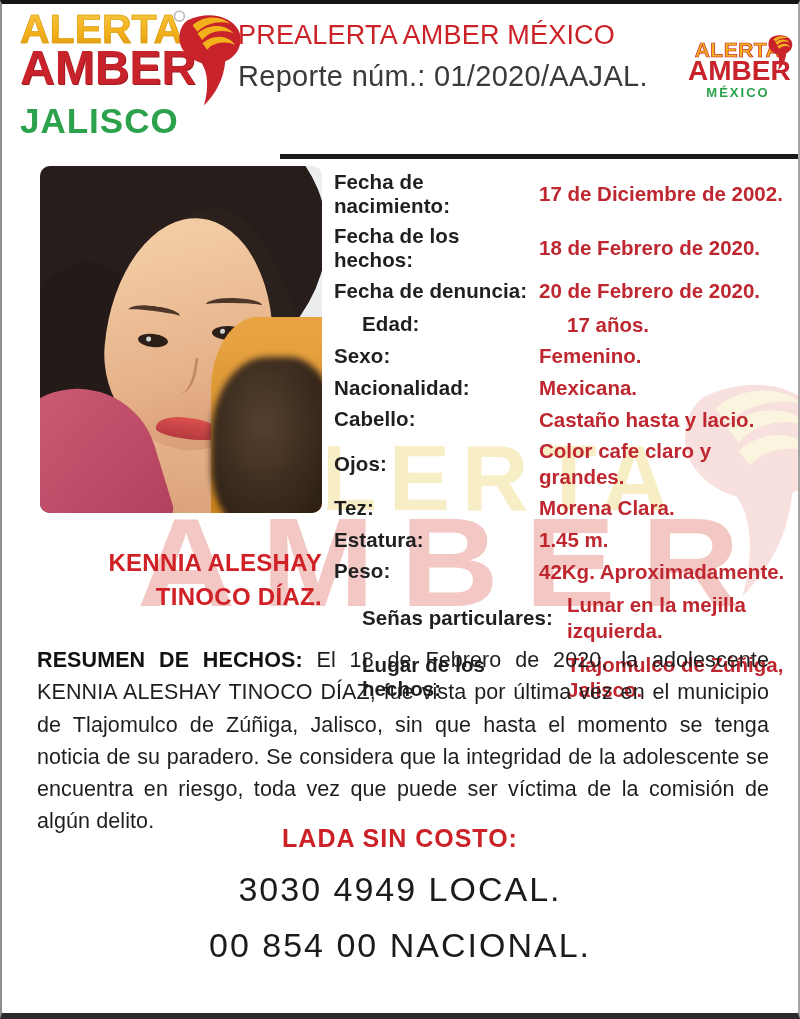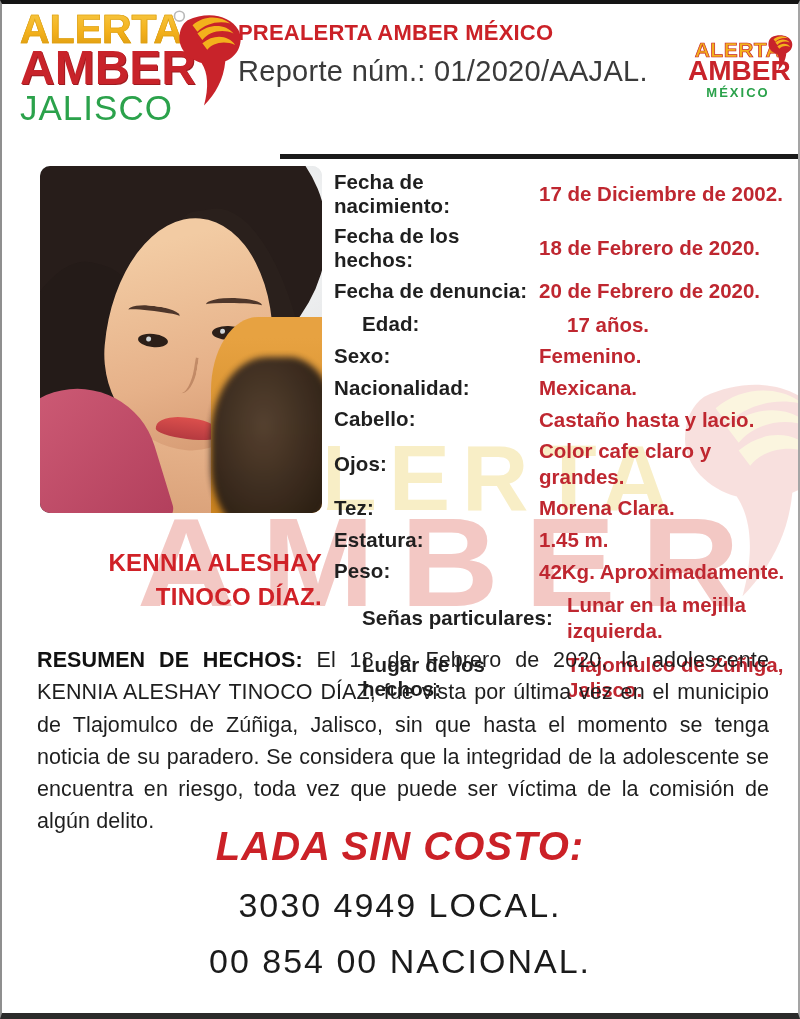--- a/index.html
+++ b/index.html
@@ -13,24 +13,24 @@
   }
   
   .logo-jalisco{position:absolute; left:18px; top:6px; width:215px; line-height:.95; z-index:2;}
   .logo-jalisco .l1{
     font-size:41px; font-weight:bold; letter-spacing:0;
     background:linear-gradient(180deg,#f7c843 0%, var(--logo-yellow) 55%, #dd9b10 100%);
     -webkit-background-clip:text; background-clip:text; color:transparent;
     -webkit-text-stroke:0.6px #d89a0c;
   }
   .logo-jalisco .l2{font-size:48px; font-weight:bold; color:var(--logo-amber-red); letter-spacing:0; margin-top:-4px; text-shadow:1px 1px 0 #9e1b20;}
-  .logo-jalisco .l3{font-size:35px; font-weight:normal; color:var(--logo-green); letter-spacing:1px; margin-top:0px;}
+  .logo-jalisco .l3{font-size:35px; font-weight:bold; color:var(--logo-green); letter-spacing:1px; margin-top:13px;}
   .swoosh-left{position:absolute; right:-10px; top:-2px; width:82px; height:100px;}
   .header-center{position:absolute; left:236px; top:16px; z-index:2;}
-  .header-title{font-size:22px; font-weight:bold; color:var(--red-title); letter-spacing:0.2px;}
+  .header-title{font-size:27px; font-weight:normal; color:var(--red-title); letter-spacing:0.2px;}
   .header-report{font-size:29px; color:#3a3a3a; margin-top:9px; letter-spacing:0.3px;}
   .logo-mexico{position:absolute; left:686px; top:36px; width:100px; text-align:center; line-height:.95; z-index:2;}
   .logo-mexico .l1{font-size:21px; font-weight:bold; color:var(--logo-yellow); -webkit-text-stroke:0.7px #c8232a; letter-spacing:0.5px;}
   .logo-mexico .l2{font-size:28px; font-weight:bold; color:var(--logo-amber-red); margin-top:-2px;}
   .logo-mexico .l3{font-size:13px; font-weight:bold; color:var(--logo-green); letter-spacing:2px; margin-top:2px;}
   .swoosh-mini{position:absolute; right:-6px; top:-8px; width:32px; height:40px;}
   .top-rule{position:absolute; left:278px; top:150px; width:522px; height:5px; background:var(--line-dark); z-index:2;}
   
   .watermark{position:absolute; left:135px; top:428px; width:680px; z-index:0; pointer-events:none;}
   .wm-l1{font-size:92px; font-weight:bold; color:var(--wm-yellow); letter-spacing:12px; margin-left:105px; line-height:1;}
@@ -66,21 +66,21 @@
   .frow{display:flex; align-items:center; margin-bottom:6px;}
   .frow.gap{margin-top:8px;margin-left:28px;}
   .flabel{flex:0 0 205px; font-size:20.5px; font-weight:bold; color:var(--dark-text); letter-spacing:0.1px;}
   .fvalue{flex:1; font-size:20.5px; font-weight:bold; color:var(--red-value); line-height:1.25; max-width:252px;}
   
   .summary{position:absolute; left:35px; top:640px; width:732px; z-index:1;
     font-size:21.5px; line-height:1.5; color:#1e1e1e; text-align:justify; letter-spacing:0.1px;}
   .summary b{color:#111;}
   
   .contact{position:absolute; left:0; top:820px; width:100%; text-align:center; z-index:1;}
-  .contact-heading{font-size:40px; font-weight:bold; color:var(--red-title); letter-spacing:1px;font-style:italic;}
+  .contact-heading{font-size:25px; font-weight:bold; color:var(--red-title); letter-spacing:1px;}
   .contact-num{font-size:34px; color:#1b1b1b; margin-top:17px; letter-spacing:2px; font-weight:500;}
 </style>
 </head>
 <body>
 
 <div class="page">
 
   <div class="watermark">
     <div class="wm-l1">ALERTA</div>
     <div class="wm-l2">AMBER</div>

